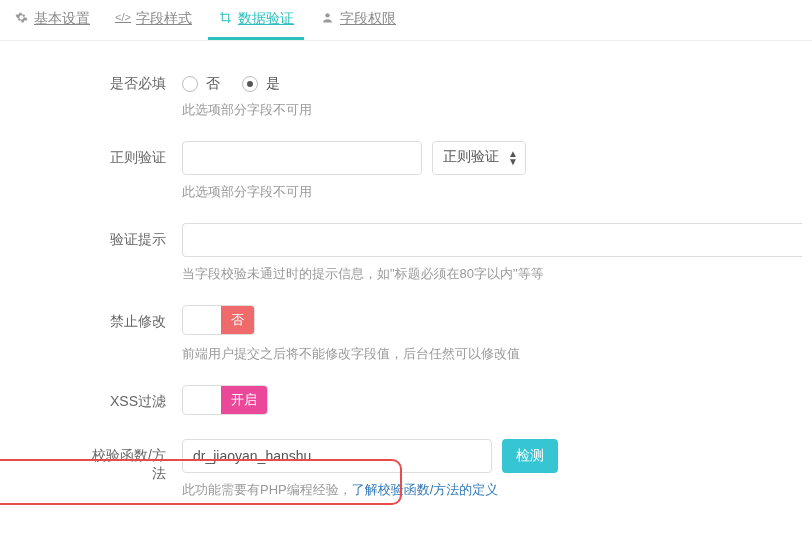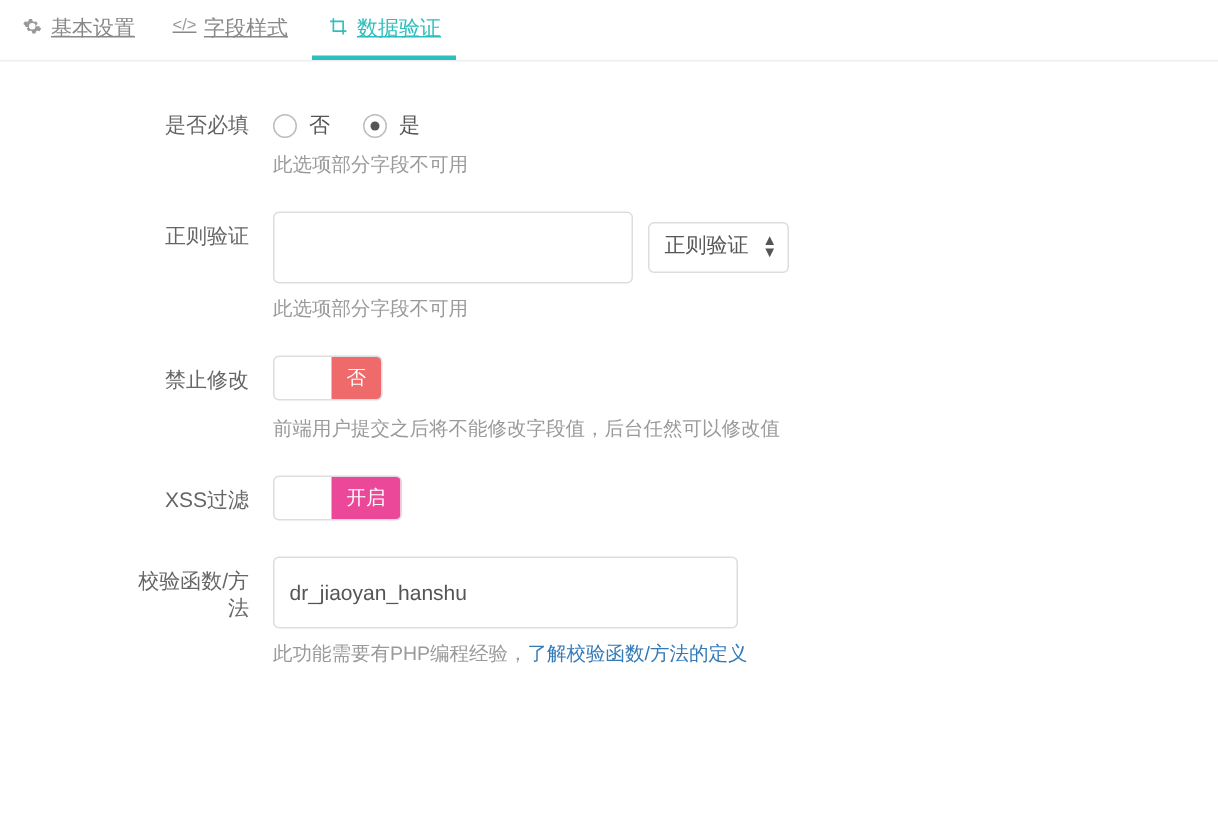--- a/index.html
+++ b/index.html
@@ -71,21 +71,21 @@
     color: #555;
   }
   .radio .circle {
     width: 16px; height: 16px; border: 1px solid #bdbdbd; border-radius: 50%;
     display: inline-flex; align-items: center; justify-content: center;
   }
   .radio.checked .circle::after {
     content: ""; width: 6px; height: 6px; background: #555; border-radius: 50%;
   }
   .text-input {
-    height: 48px;
+    height: 34px;
     border: 1px solid #ddd;
     border-radius: 4px;
     padding: 6px 10px;
     font-size: 14px;
     color: #555;
     outline: none;
   }
   .tw-240 { width: 240px; }
   .tw-310 { width: 310px; }
   .tw-full { width: 100%; }
@@ -160,20 +160,29 @@
     <span>字段样式</span>
   </div>
   <div class="tab active">
     <span class="ico">
       <svg viewBox="0 0 24 24" width="13" height="13" fill="none" stroke="#2bbfbd" stroke-width="2">
           <path d="M6 2v16h16M2 6h16v16"></path>
         </svg>
     </span>
     <span>数据验证</span>
   </div>
+  <div class="tab">
+    <span class="ico">
+      <svg viewBox="0 0 24 24" width="13" height="13" fill="#999">
+          <circle cx="12" cy="8" r="4"></circle>
+          <path d="M4 21c0-4 4-6 8-6s8 2 8 6"></path>
+        </svg>
+    </span>
+    <span>字段权限</span>
+  </div>
 </div>
 
 <div class="form-area rel">
 
   <div class="row row-gap">
     <div class="label">是否必填</div>
     <div class="ctrl">
       <div class="radio-group">
         <span class="radio">
           <span class="circle"></span>
@@ -198,20 +207,27 @@
           <span class="select-arrows">
               <span>▲</span>
               <span>▼</span>
             </span>
         </span>
       </div>
       <div class="hint">此选项部分字段不可用</div>
     </div>
   </div>
 
+  <div class="row row-gap">
+    <div class="label">验证提示</div>
+    <div class="ctrl">
+      <input class="text-input tw-full" style="border-right: none; border-radius: 4px 0px 0px 4px;" value="">
+      <div class="hint">当字段校验未通过时的提示信息，如"标题必须在80字以内"等等</div>
+    </div>
+  </div>
 
   <div class="row row-gap">
     <div class="label">禁止修改</div>
     <div class="ctrl">
       <span class="switch">
         <span class="slot"></span>
         <span class="tag tag-red">否</span>
       </span>
       <div class="hint">前端用户提交之后将不能修改字段值，后台任然可以修改值</div>
     </div>
@@ -225,20 +241,21 @@
         <span class="tag tag-teal">开启</span>
       </span>
     </div>
   </div>
 
   <div class="row">
     <div class="label">校验函数/方法</div>
     <div class="ctrl">
       <div class="row-inline">
         <input class="text-input tw-310" value="dr_jiaoyan_hanshu" style="">
+        <button class="btn btn-teal">检测</button>
       </div>
       <div class="hint">
         <span>此功能需要有PHP编程经验，</span><a href="#">了解校验函数/方法的定义</a>
       </div>
     </div>
   </div>
 
   <div class="highlight-box" style="left:-20px; top:418px; width:422px; height:46px;"></div>
 
 </div>

